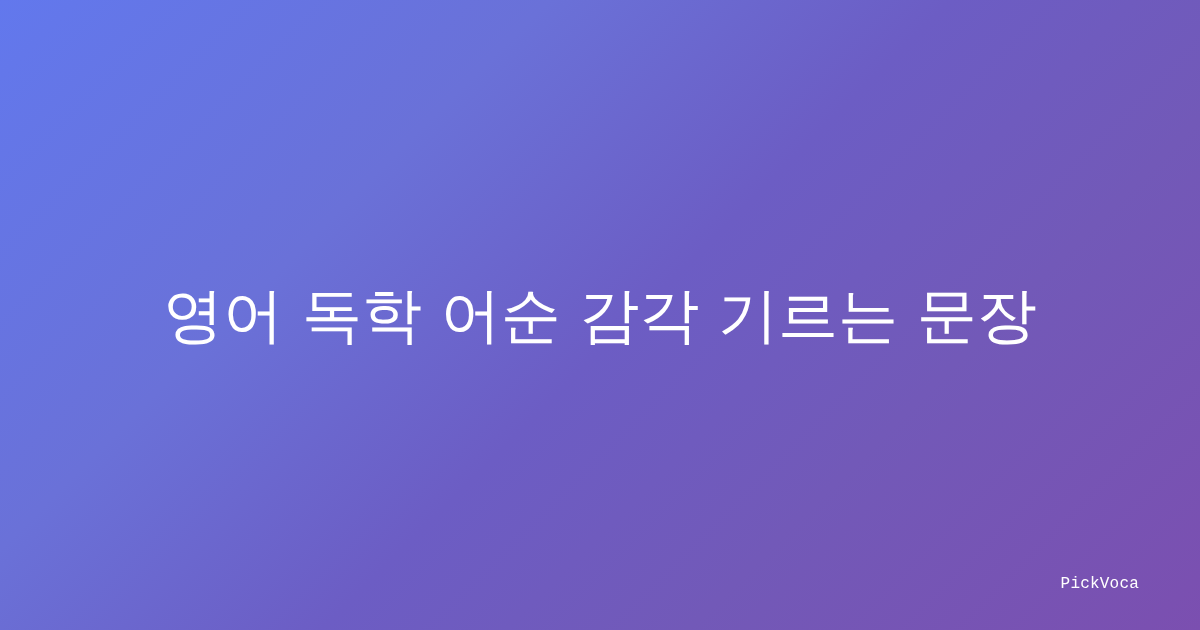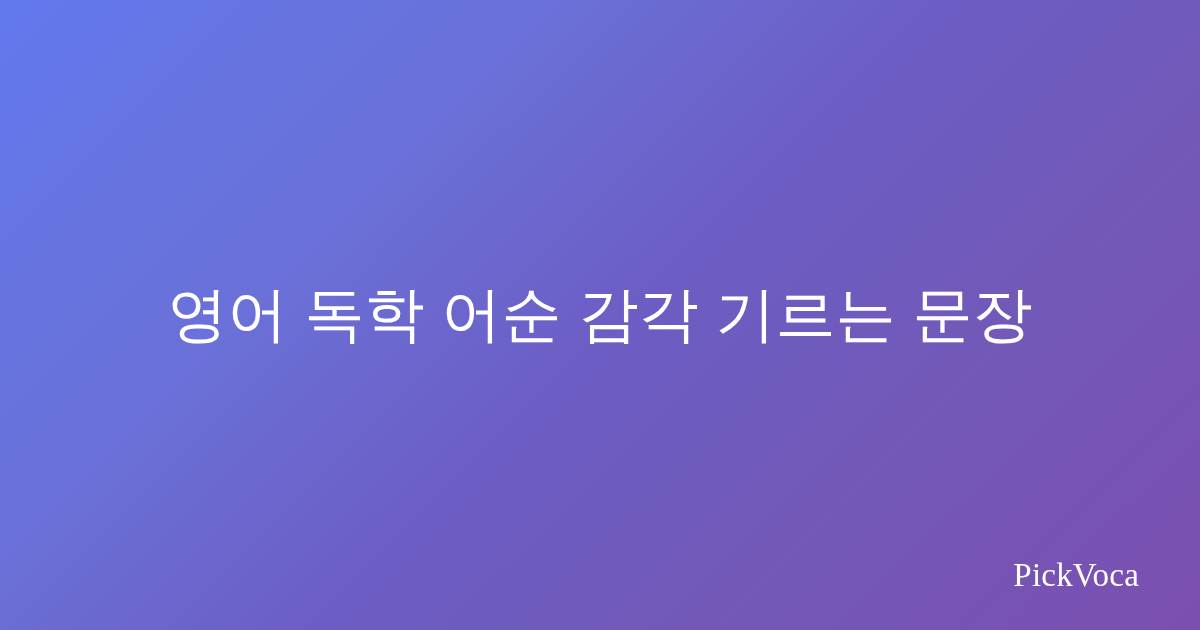--- a/index.html
+++ b/index.html
@@ -28,36 +28,36 @@
     overflow: hidden;
   }
 
   .card-title {
     margin: 0;
     padding: 0 60px;
     width: 100%;
     box-sizing: border-box;
     text-align: center;
     color: #FFFFFF;
-    font-family: Liberation Serif, serif;
+    font-family: Liberation Sans, sans-serif;
     font-size: 60px;
     font-weight: 400;
     line-height: 1.25;
     letter-spacing: 0;
     word-spacing: 2px;
     white-space: nowrap;
   }
 
   .brand-mark {
     position: absolute;
     right: 61px;
     bottom: 38px;
     color: #FFFFFF;
-    font-family: Liberation Serif, serif;
-    font-size: 33px;
+    font-family: Liberation Mono, monospace;
+    font-size: 16px;
     font-weight: 400;
     line-height: 1;
     letter-spacing: 0.2px;
     white-space: nowrap;
   }
 </style>
 </head>
 <body>
 
 <div class="og-card">

